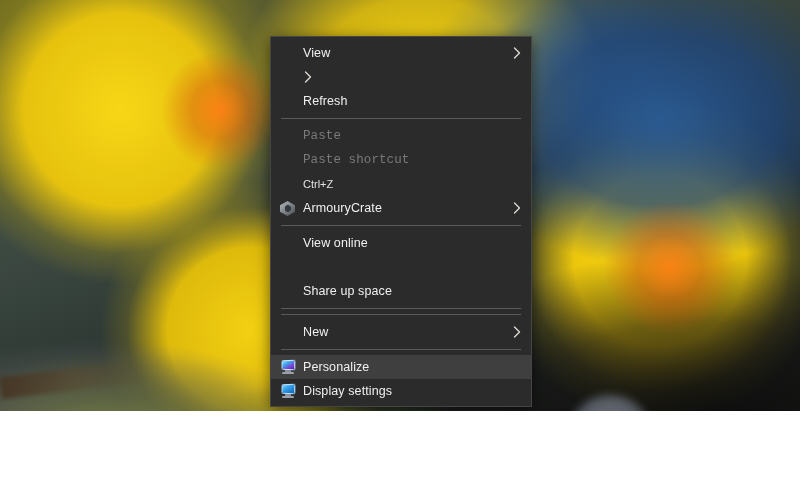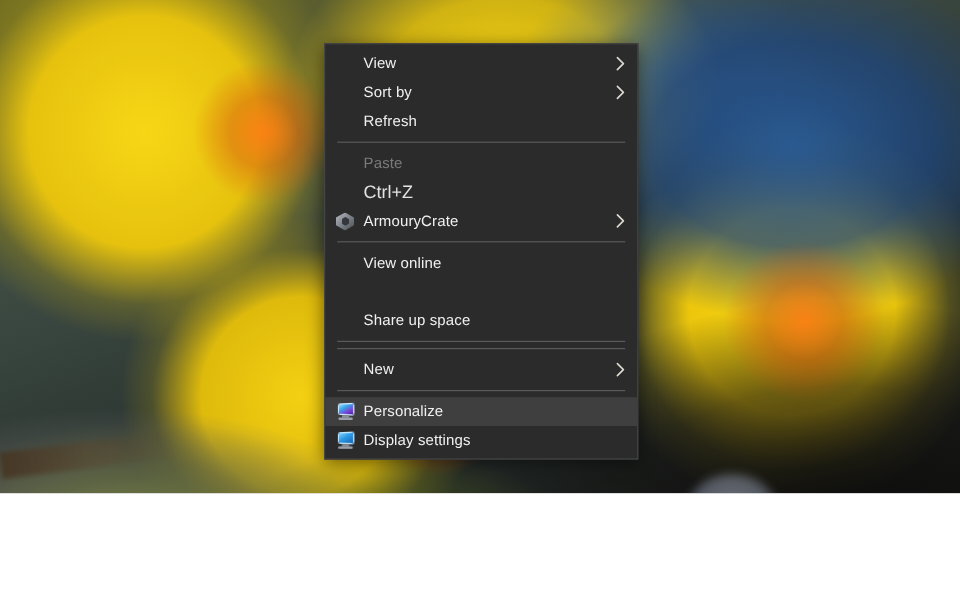--- a/index.html
+++ b/index.html
@@ -89,40 +89,40 @@
   .menu-item {
     position: relative;
     display: flex;
     align-items: center;
     height: 24px;
     padding: 0 8px 0 9px;
     color: #f0f0f0;
     font-size: 12.5px;
     white-space: nowrap;
   }
-  .menu-item.disabled { color: #7a7a7a; }
+  .menu-item.disabled { color: #7a7a7a; font-family: Liberation Mono, monospace; }
   .menu-item.hover { background: #3f3f3f; }
 
   .mi-icon {
     width: 16px;
     height: 16px;
     margin-right: 7px;
     flex: 0 0 16px;
     position: relative;
   }
   .mi-icon.blank { background: none; }
 
   .mi-label {
     flex: 1 1 auto;
     line-height: 24px;
     letter-spacing: 0.1px;
   }
   .mi-shortcut {
     color: #e2e2e2;
-    font-size: 15px;
+    font-size: 11px;
     margin-right: 20px;
   }
   .mi-chevron {
     width: 10px;
     height: 16px;
     flex: 0 0 10px;
     margin-right: 1px;
     position: relative;
   }
   .mi-chevron svg { display: block; }
@@ -272,36 +272,40 @@
         <span class="mi-icon blank"></span>
         <span class="mi-label">View</span>
         <span class="mi-chevron">
           <svg width="10" height="16" viewBox="0 0 10 16">
             <polyline points="2.5,3 7.5,8 2.5,13" fill="none" stroke="#dcd9d0" stroke-width="1.4" stroke-linecap="round" stroke-linejoin="round"></polyline>
           </svg>
         </span>
       </div>
       <div class="menu-item">
         <span class="mi-icon blank"></span>
-        <span class="mi-label">Sort by</span>
         <span class="mi-chevron">
           <svg width="10" height="16" viewBox="0 0 10 16">
             <polyline points="2.5,3 7.5,8 2.5,13" fill="none" stroke="#dcd9d0" stroke-width="1.4" stroke-linecap="round" stroke-linejoin="round"></polyline>
           </svg>
         </span>
       </div>
       <div class="menu-item">
         <span class="mi-icon blank"></span>
         <span class="mi-label">Refresh</span>
         <span class="mi-chevron"></span>
       </div>
       <div class="menu-sep"></div>
       <div class="menu-item disabled">
         <span class="mi-icon blank"></span>
         <span class="mi-label">Paste</span>
+        <span class="mi-chevron"></span>
+      </div>
+      <div class="menu-item disabled">
+        <span class="mi-icon blank"></span>
+        <span class="mi-label">Paste shortcut</span>
         <span class="mi-chevron"></span>
       </div>
       <div class="menu-item">
         <span class="mi-icon blank"></span>
         <span class="mi-shortcut">Ctrl+Z</span>
         <span class="mi-chevron"></span>
       </div>
       <div class="menu-item">
         <span class="mi-icon">
           <span class="icon-armoury"></span>

